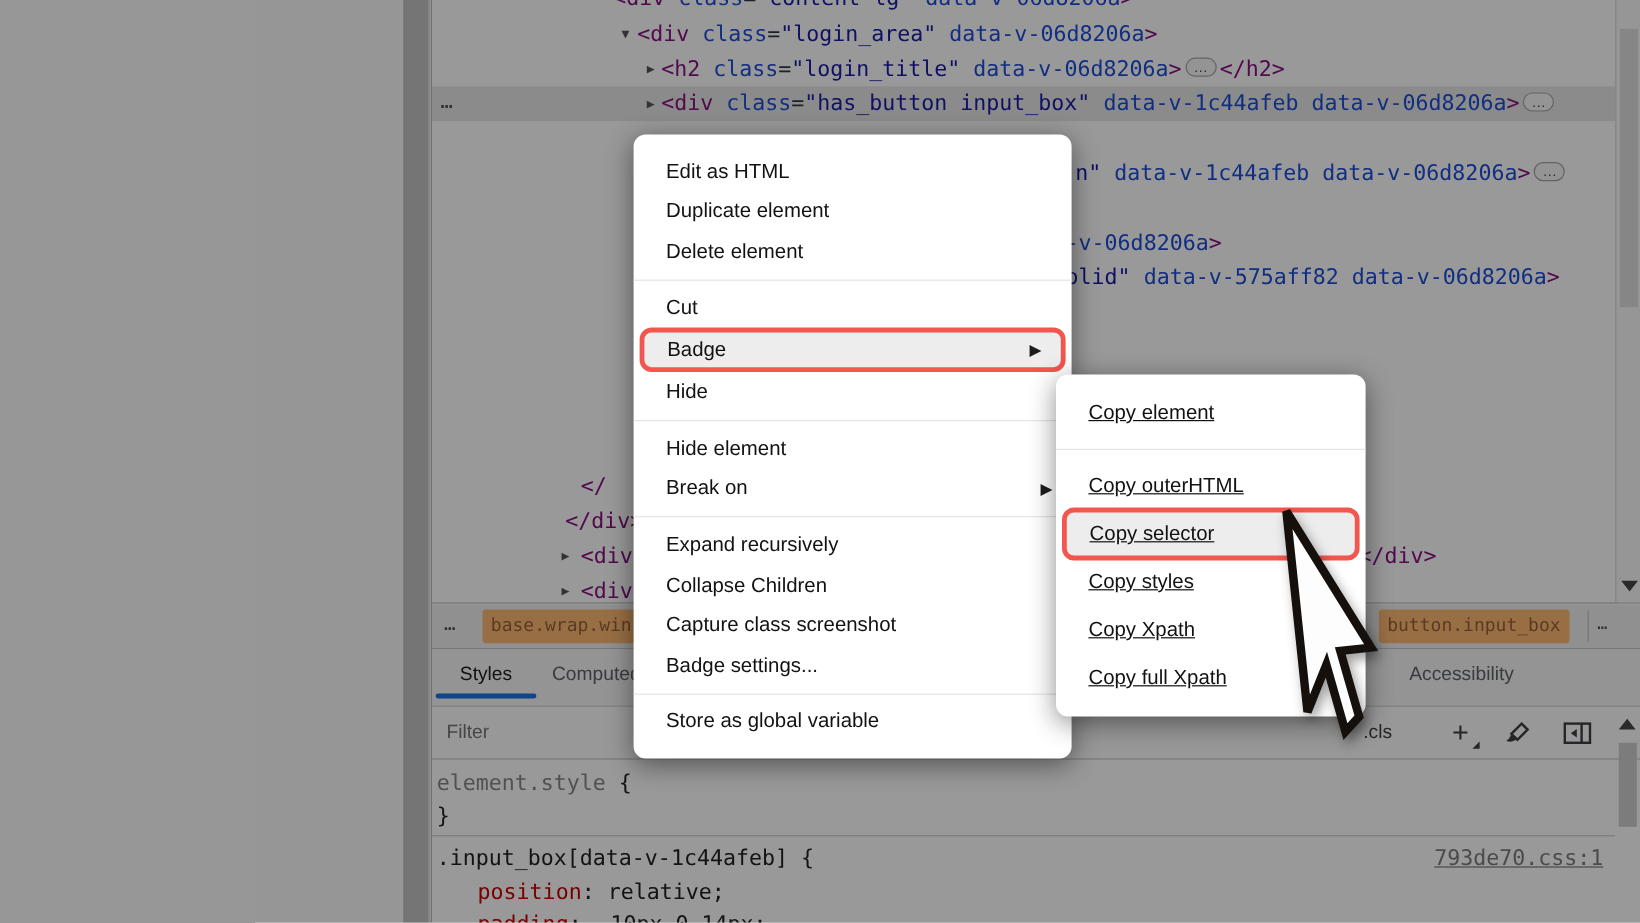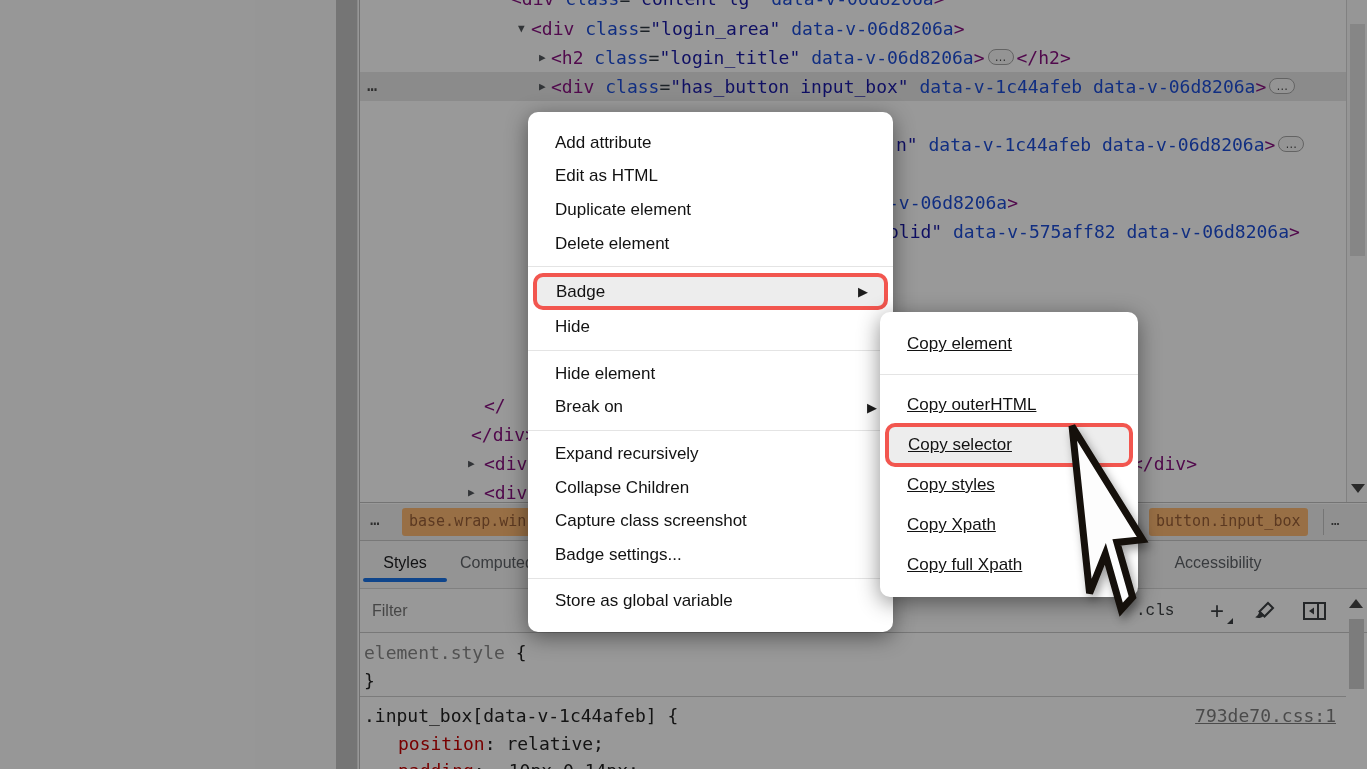--- a/index.html
+++ b/index.html
@@ -61,21 +61,21 @@
                        height:4px; background:#1a73e8; border-radius:2px; }
 
   
   .toolbar-row { position:absolute; left:0; top:588px; width:1008px; height:45px;
                  background:#fdfdfd; border-top:1px solid #d5d5d5; border-bottom:1px solid #c8c8c8; }
   .filter-input { position:absolute; left:12px; top:8px; width:330px; height:28px; border:none;
                   outline:none; background:transparent; font-size:16px; color:#747a80;
                   font-family:"Liberation Sans",sans-serif; }
   .tb-icon { position:absolute; top:7px; height:30px; display:flex; align-items:center;
              justify-content:center; color:#3c4043; }
-  .cls-btn { left:776px; font-size:16px; font-family:Liberation Mono, monospace; color:#3c4043; }
+  .cls-btn { left:776px; font-size:16px; font-family:Liberation Sans, sans-serif; color:#3c4043; }
   .plus-btn { left:845px; font-size:24px; width:24px; }
   .plus-corner { position:absolute; right:-4px; bottom:2px; width:0; height:0;
                  border-left:6px solid transparent; border-bottom:6px solid #3c4043; }
   .brush-btn { left:892px; width:26px; }
   .panel-btn { left:940px; width:30px; }
   .styles-scroll-up { position:absolute; left:989px; top:10px; }
   .styles-scroll-thumb { position:absolute; left:989px; top:30px; width:15px; height:70px; background:#cfcfcf; }
 
   
   .styles-pane { position:absolute; left:0; top:633px; width:1008px; height:136px;
@@ -184,32 +184,32 @@
       <a class="st-link">793de70.css:1</a>
       <div class="st-line" style="top:99px; left:38px;"><span class="st-prop-name">position</span><span>: </span><span>relative;</span></div>
       <div class="st-line" style="top:126px; left:38px;"><span class="st-prop-name">padding</span><span>: </span><span class="st-expander">▶</span><span>10px 0 14px;</span></div>
     </div>
   </div>
 
   <div class="dim-overlay"></div>
 
   <div class="menu context-menu" id="context-menu">
       <div class="menu-item">
-        <span>Add attribute</span>
-      </div>
-      <div class="menu-item">
         <span>Edit as HTML</span>
       </div>
       <div class="menu-item">
         <span>Duplicate element</span>
       </div>
       <div class="menu-item">
         <span>Delete element</span>
       </div>
       <div class="menu-sep"></div>
+      <div class="menu-item">
+        <span>Cut</span>
+      </div>
       <div class="menu-item highlighted">
         <span>Badge</span>
         <span class="mi-arrow">▶</span>
       </div>
       <div class="menu-item">
         <span>Hide</span>
       </div>
       <div class="menu-sep"></div>
       <div class="menu-item">
         <span>Hide element</span>

